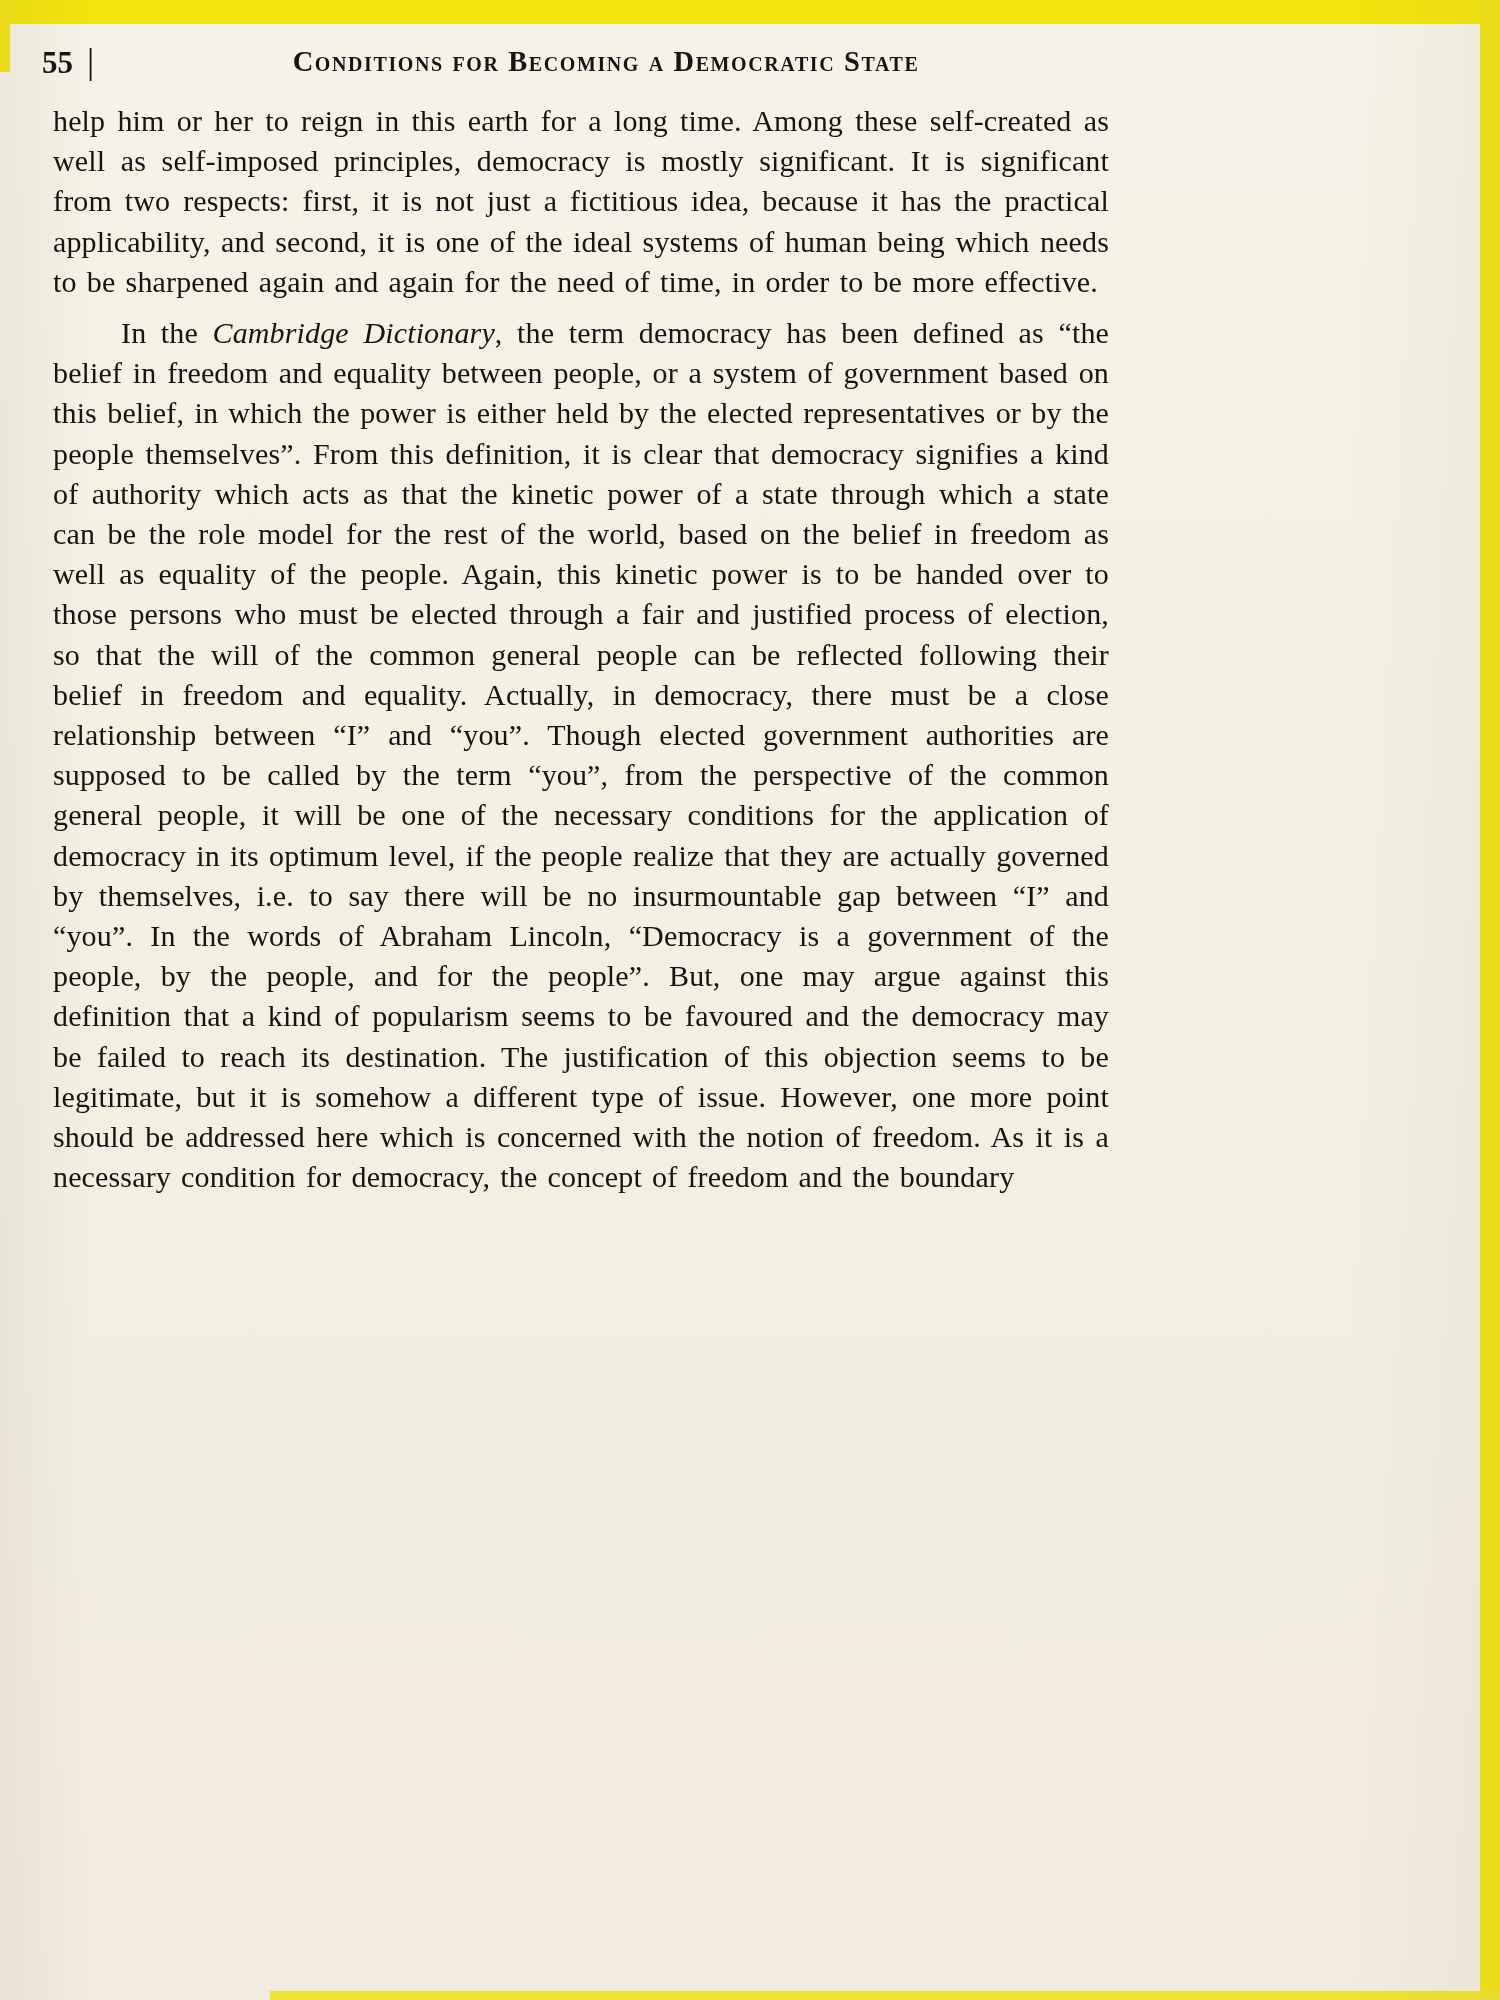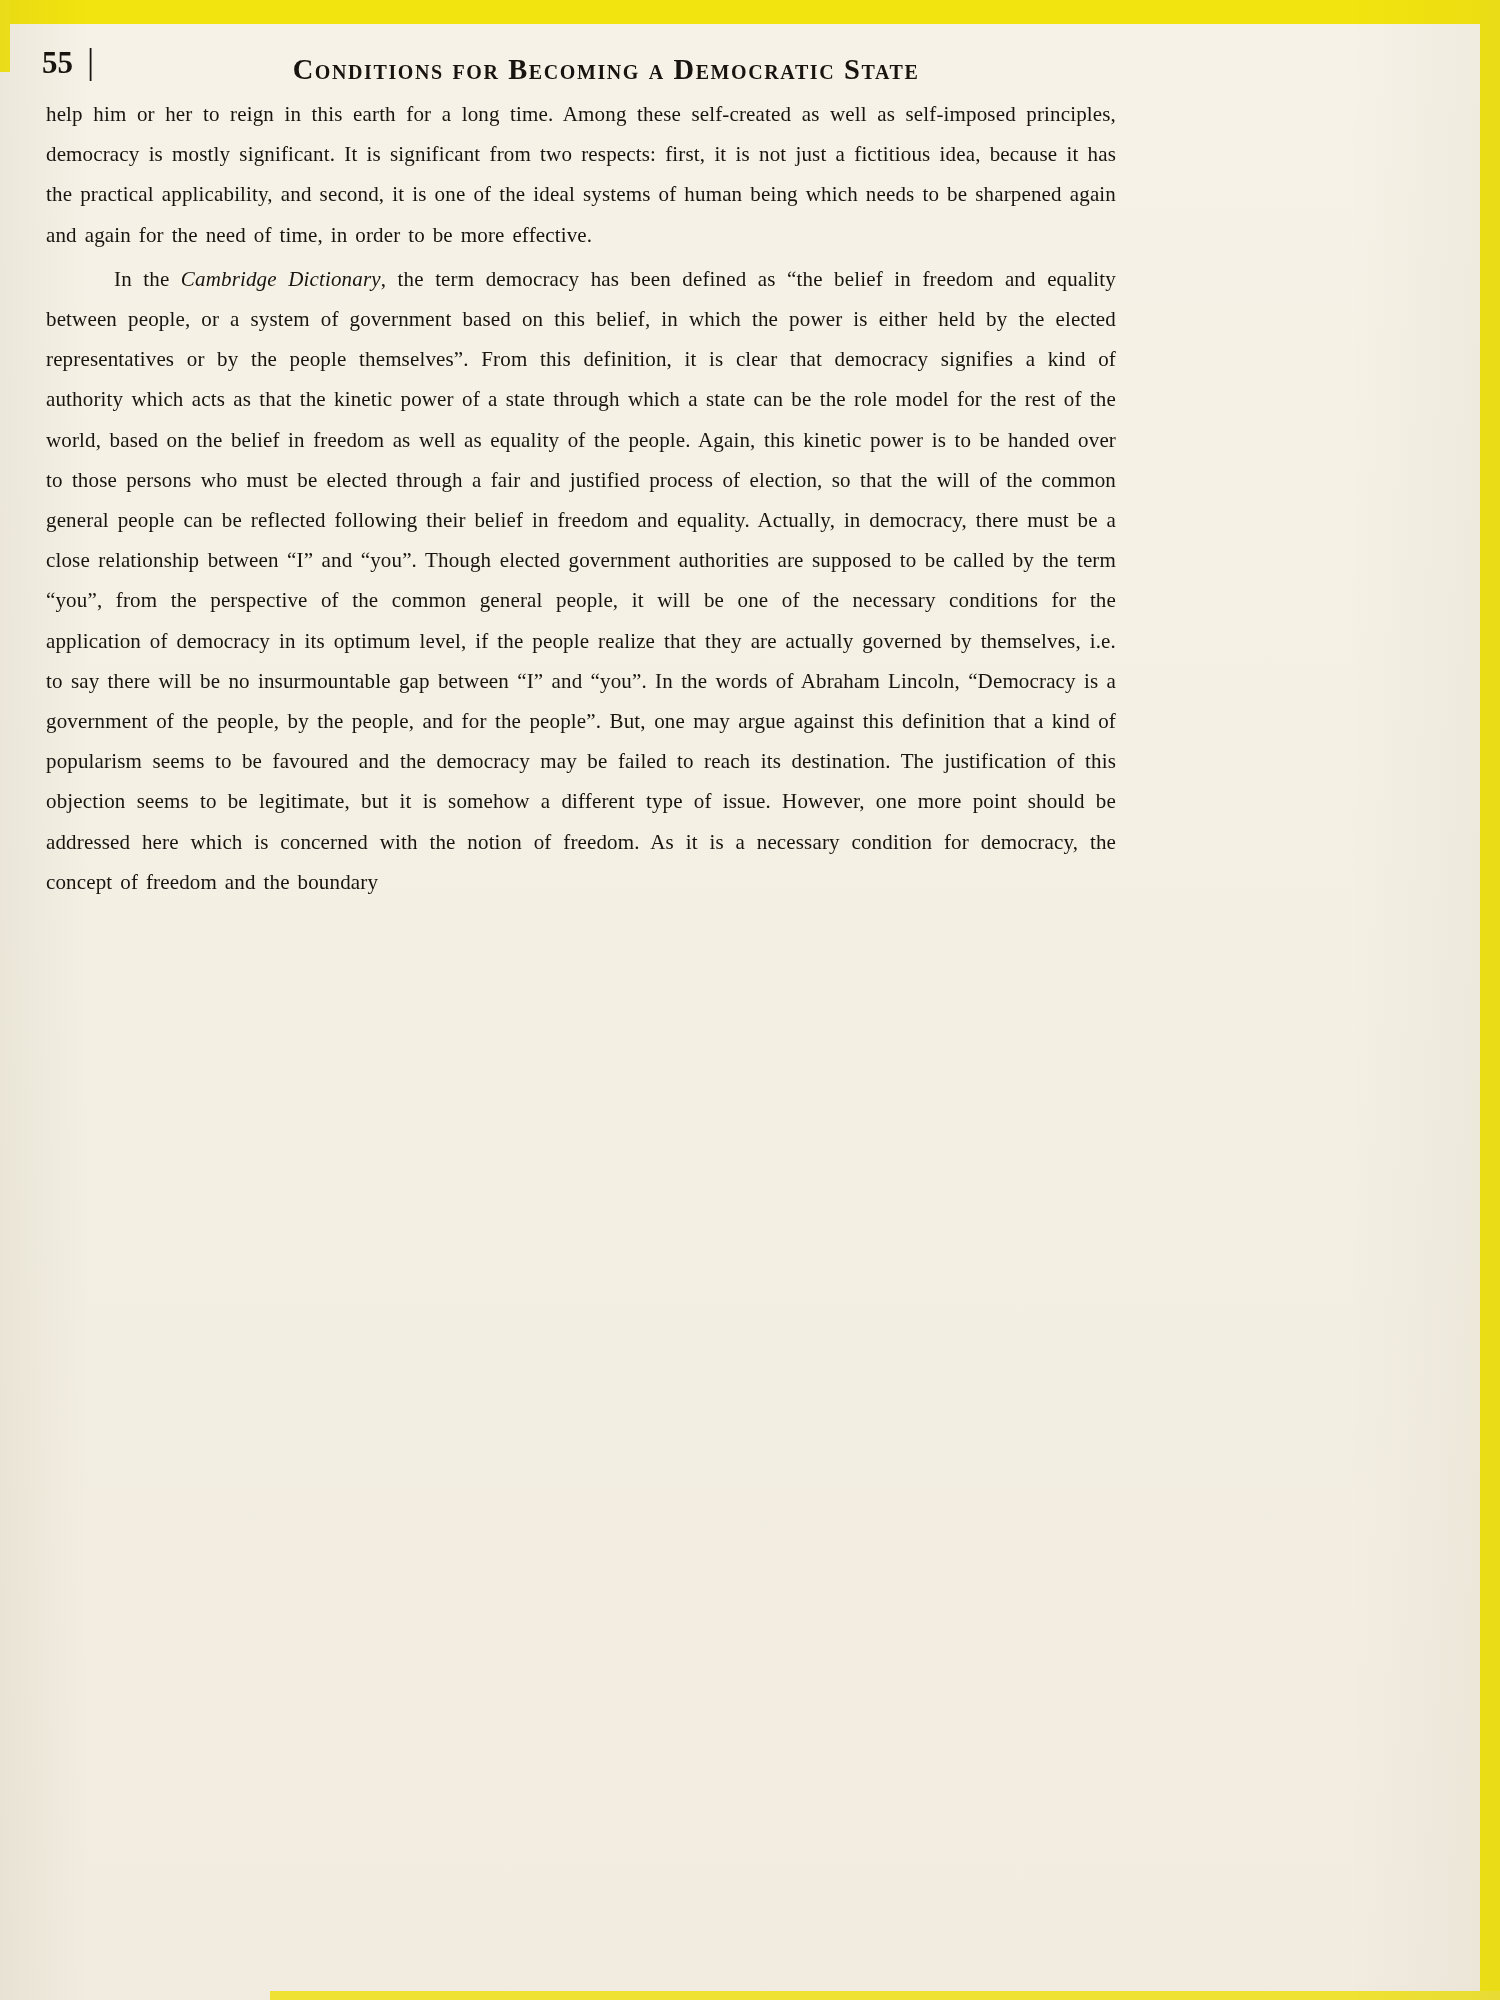--- a/index.html
+++ b/index.html
@@ -69,38 +69,38 @@
   .page-divider {
     font-size: 36px;
     font-weight: 400;
     position: relative;
     top: -2px;
   }
   .running-head {
     position: absolute;
     left: 110px;
     right: 60px;
-    top: 12px;
+    top: 4px;
     text-align: center;
     font-variant: small-caps;
     font-size: 28.5px;
     letter-spacing: 1.6px;
     font-weight: 600;
     white-space: nowrap;
   }
 
   .text-column {
     position: absolute;
     top: 90px;
     left: 42px;
     width: 1078px;
   }
   .para {
-    margin: 4px;
-    font-size: 21px;
+    margin: 11px;
+    font-size: 30px;
     line-height: 40.2px;
     text-align: justify;
     word-spacing: 2.5px;
     letter-spacing: 0.15px;
   }
   .para.indented {
     text-indent: 68px;
   }
   .italic-term {
     font-style: italic;

